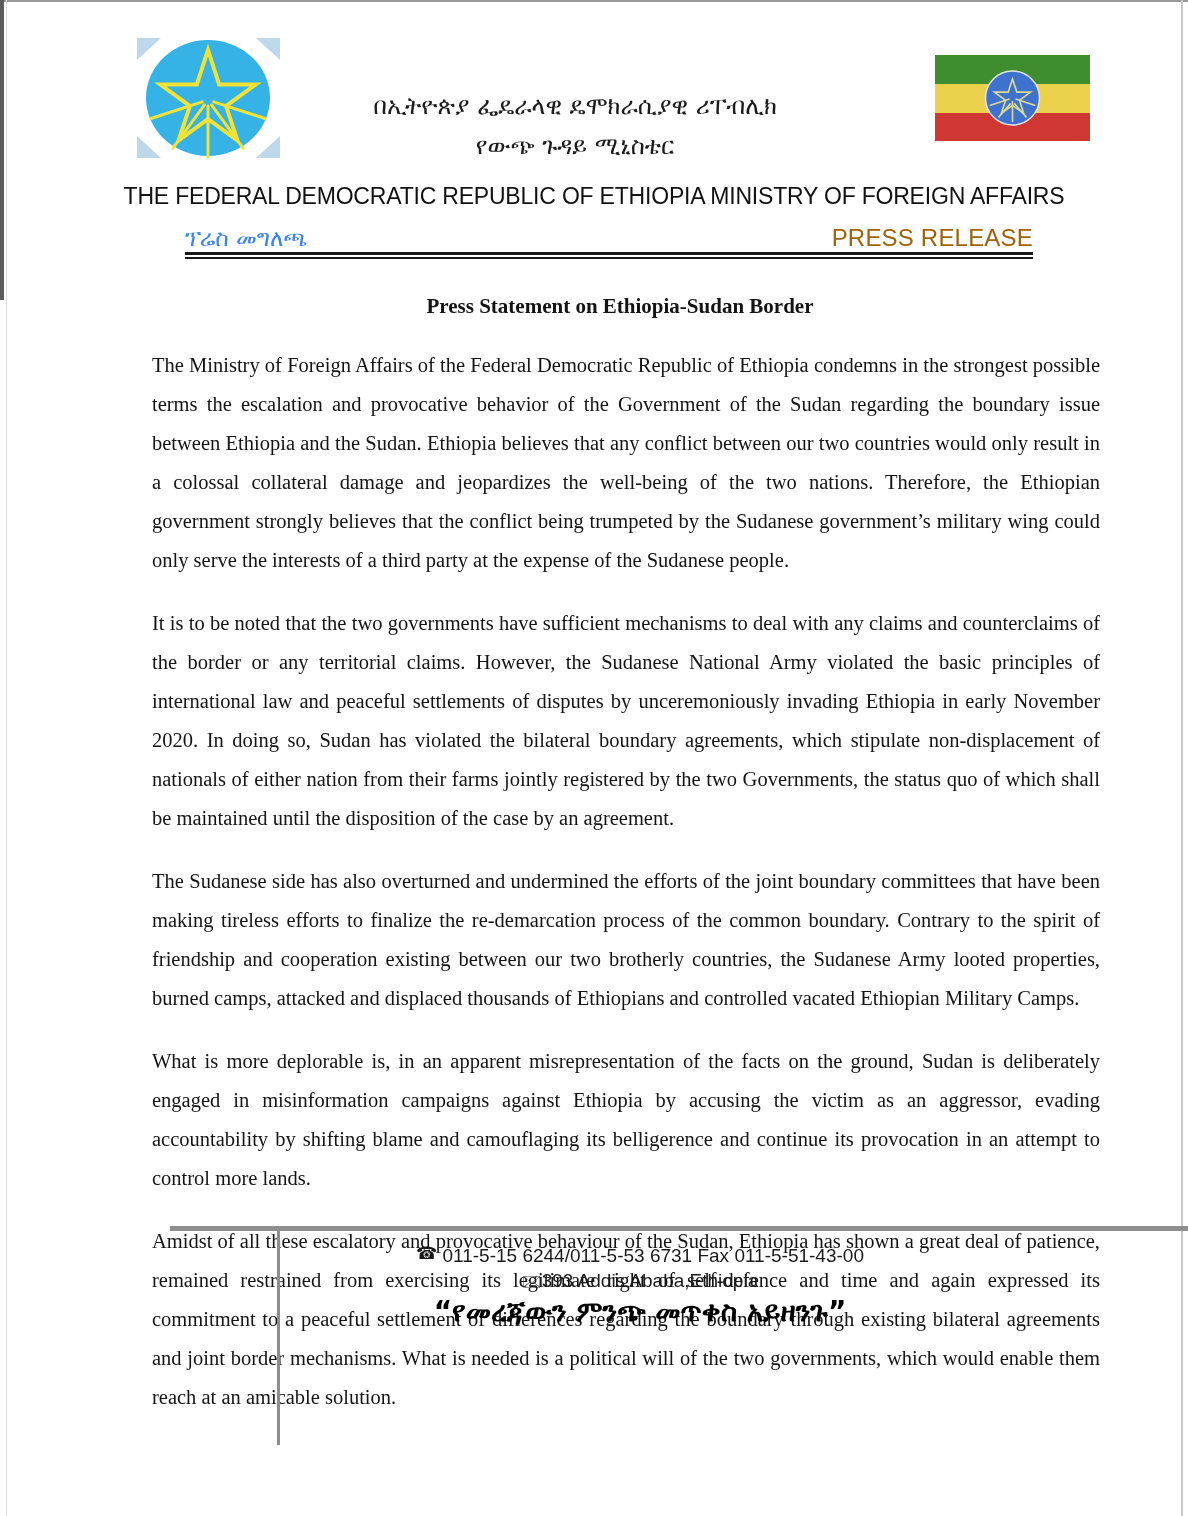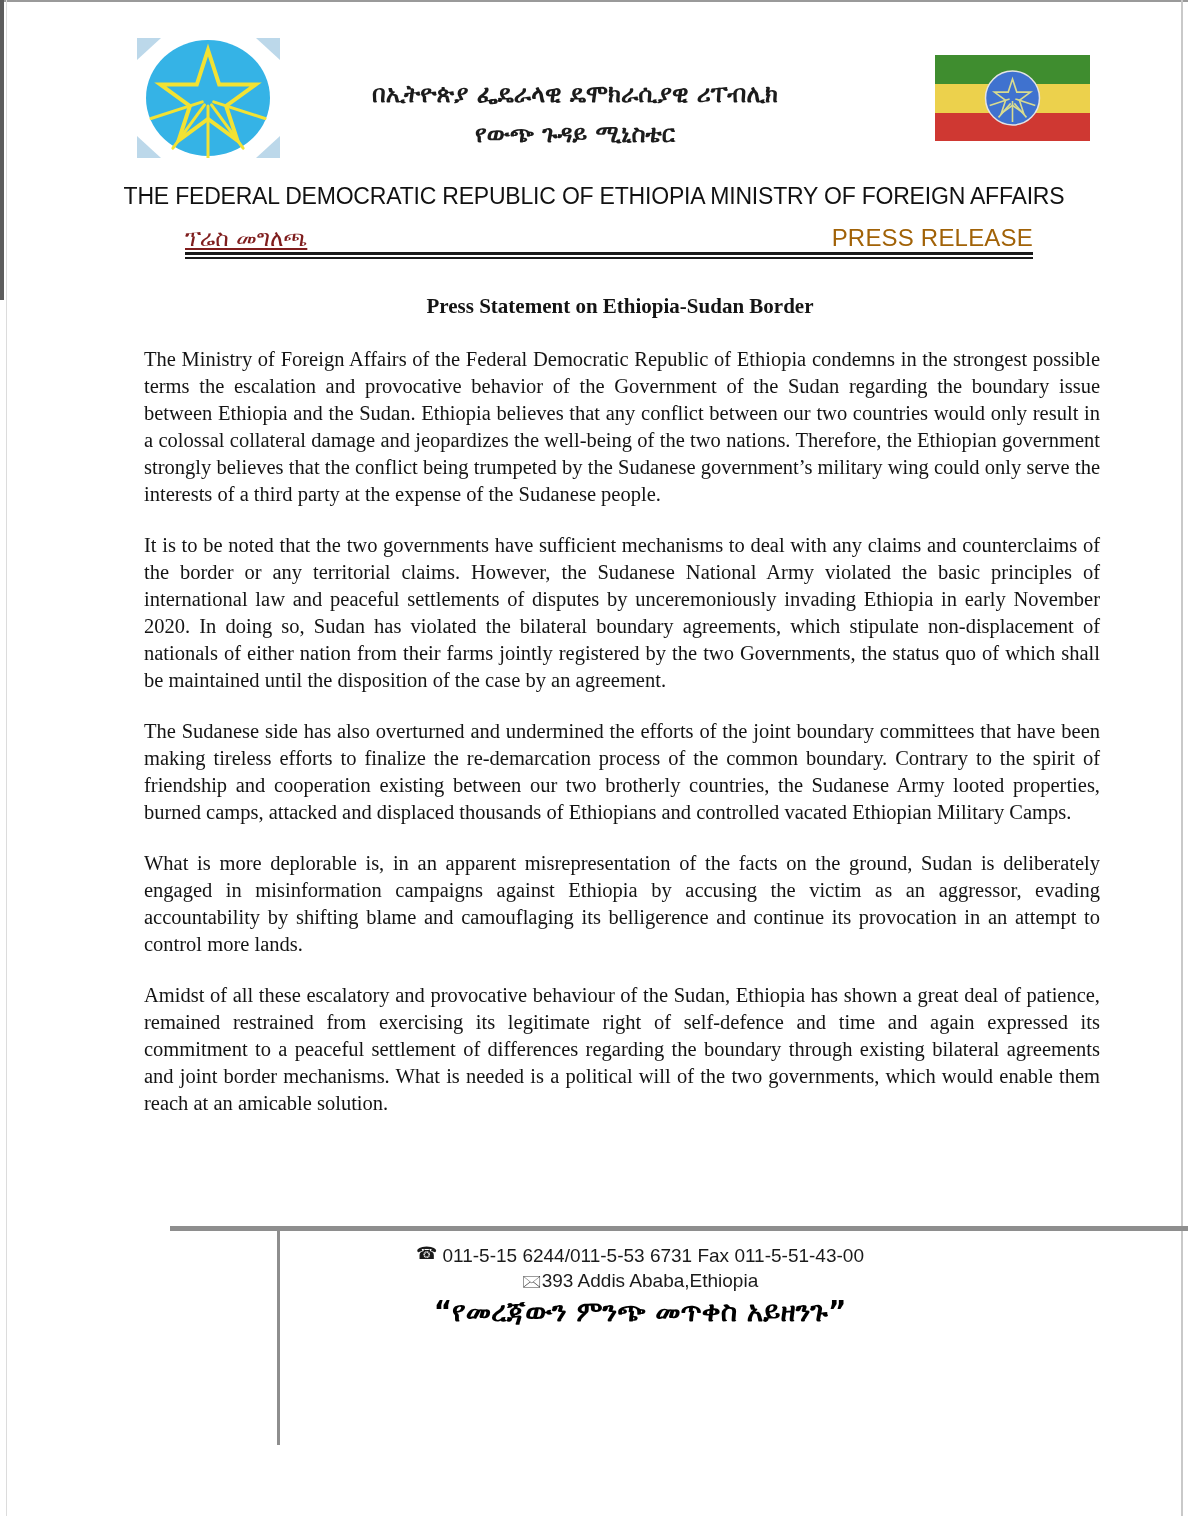--- a/index.html
+++ b/index.html
@@ -10,48 +10,48 @@
   
   .edge-top    { position:absolute; left:0; top:0; width:1188px; height:2px; background:#9a9a9a; }
   .edge-left-dark { position:absolute; left:0; top:0; width:4px; height:300px; background:#5d5d5d; }
   .edge-left   { position:absolute; left:6px; top:0; width:1px; height:1516px; background:#dcdcdc; }
   .edge-right  { position:absolute; left:1181px; top:0; width:2px; height:1516px; background:#c9c9c9; }
 
   .emblem { position:absolute; left:137px; top:38px; width:143px; height:120px; }
   .flag   { position:absolute; left:935px; top:55px; width:155px; height:86px; }
 
   .ministry-name {
-    position:absolute; left:320px; top:74px; width:510px; text-align:center;
-    font-family:"DejaVu Sans","Liberation Sans",sans-serif; font-size:24px; line-height:40px; color:#1c1c1c;font-weight:bold;
+    position:absolute; left:320px; top:86px; width:510px; text-align:center;
+    font-family:"DejaVu Sans","Liberation Sans",sans-serif; font-size:24px; line-height:40px; color:#1c1c1c;
   }
   .doc-title {
     position:absolute; left:94px; top:183px; width:1000px; text-align:center;
     font-family:"Liberation Sans","DejaVu Sans",sans-serif; font-size:23px;
     letter-spacing:-0.2px; white-space:nowrap; color:#111;
   }
   .pr-row {
     position:absolute; left:185px; top:218px; width:848px; height:34px;
     display:flex; justify-content:space-between; align-items:flex-end;
     border-bottom:3px solid #191919;
   }
   .pr-row::after {
     content:""; position:absolute; left:0; right:0; bottom:-7px; height:2px; background:#191919;
   }
   .pr-amharic {
-    font-family:"DejaVu Sans","Liberation Sans",sans-serif; font-size:23px; color:#7f1d1d;text-decoration:underline;
+    font-family:"DejaVu Sans","Liberation Sans",sans-serif; font-size:23px; color:#3b82f6;
   }
   .pr-english {
     font-family:"Liberation Sans","DejaVu Sans",sans-serif; font-size:24px; color:#a16207;
     letter-spacing:0.2px;
     text-align:right;
   }
 
   .body-text { position:absolute; left:140px; top:294px; width:960px; }
   .body-heading { font-size:21px; font-weight:bold; margin:0 0 27px 0;text-align:center; }
-  .body-text p  { font-size:20.5px; line-height:27px; text-align:justify; margin:0 0 24px 4px; }
+  .body-text p  { font-size:20.5px; line-height:39px; text-align:justify; margin:0 0 24px 12px; }
 
   .footer-bar-h { position:absolute; left:170px; top:1226px; width:1018px; height:5px; background:#8e8e8e; }
   .footer-bar-v { position:absolute; left:277px; top:1231px; width:3px; height:214px; background:#8e8e8e; }
 
   .footer-text {
     position:absolute; left:290px; top:1241px; width:872px;
     font-family:"Liberation Sans","DejaVu Sans",sans-serif; font-size:19px; line-height:25px; color:#1a1a1a;
   }
   .f-line2 { padding-left:18px; }
   .f-center { width:700px; text-align:center; }

